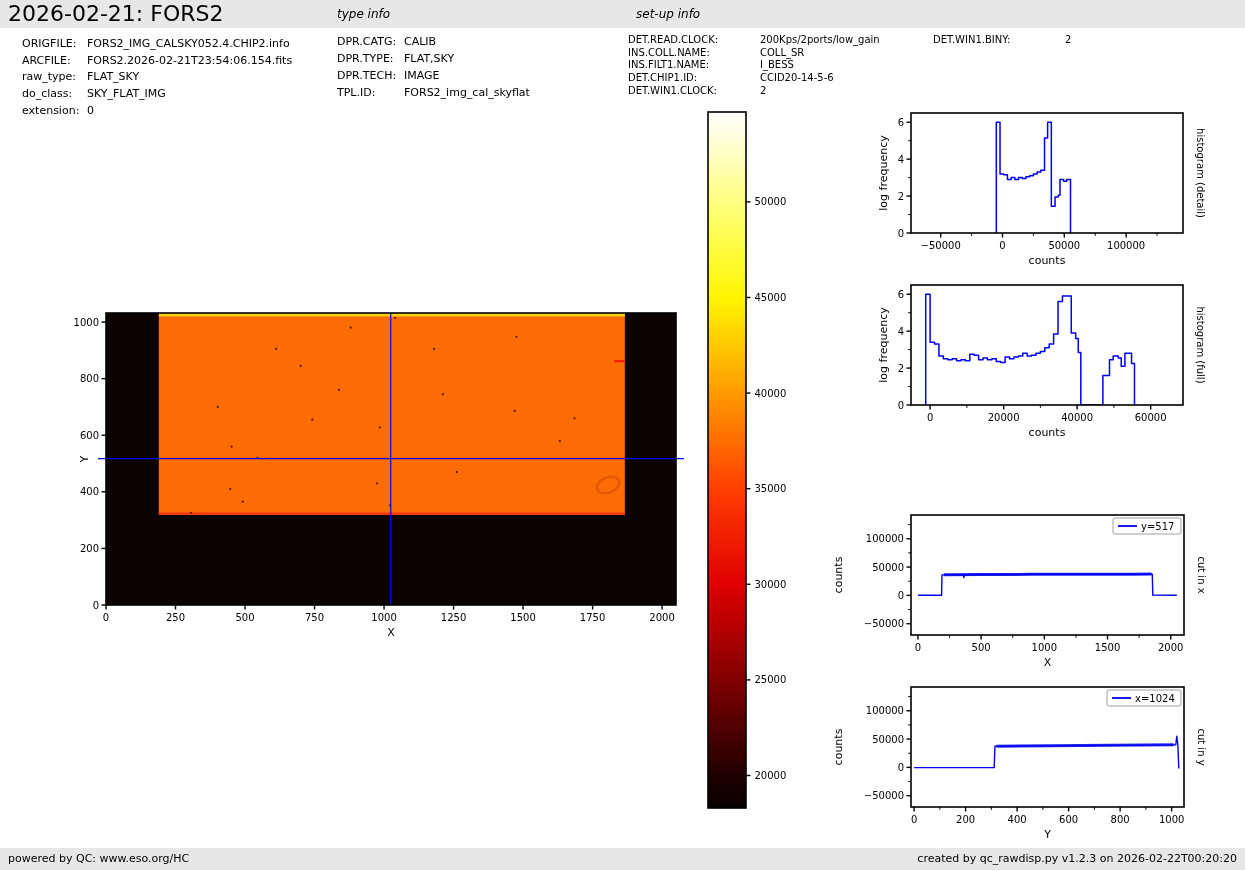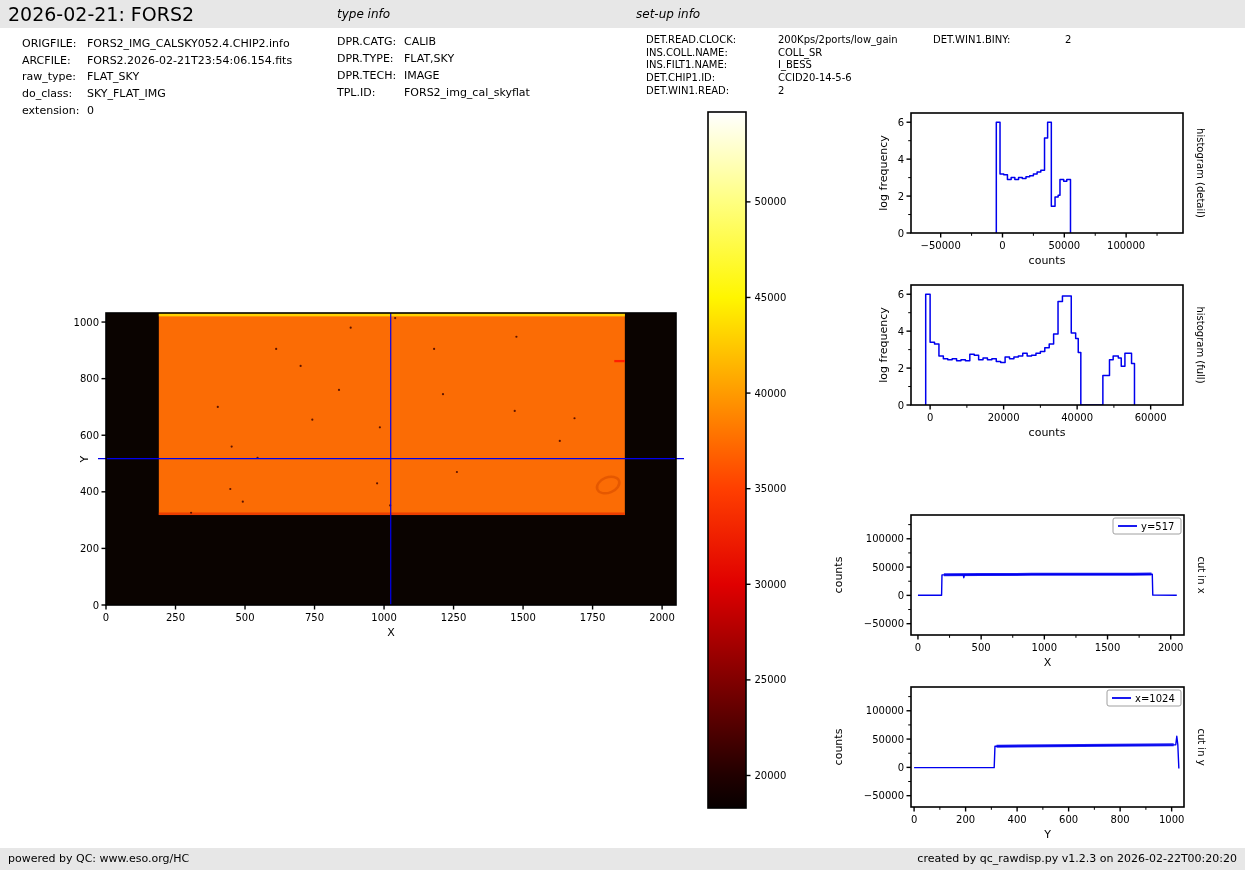--- a/index.html
+++ b/index.html
@@ -1,36 +1,36 @@
 <!DOCTYPE html>
 <html><head>
 <meta charset="utf-8">
 <style>
   html,body{margin:0;padding:0;background:#ffffff;}
   body{width:1245px;height:870px;position:relative;overflow:hidden;
        font-family:"DejaVu Sans","Liberation Sans",sans-serif;color:#000;}
   .band{position:absolute;left:0;width:1245px;background:#e7e7e7;}
   #topband{top:0;height:28px;}
   #botband{top:848px;height:22px;}
-  #title{position:absolute;left:8px;top:0;line-height:28px;font-size:19px;}
+  #title{position:absolute;left:8px;top:0;line-height:28px;font-size:22px;}
   .sect{position:absolute;top:0;line-height:28px;font-size:12px;font-style:italic;}
   #sect-type{left:337px;}
   #sect-setup{left:636px;}
   .infoblock{position:absolute;}
   .row{display:flex;align-items:center;}
   .lbl{flex:none;}
   #file-info{left:22px;top:35px;font-size:11px;}
   #file-info .row{height:16.7px;}
   #file-info .lbl{width:65px;}
   #type-info{left:337px;top:33px;font-size:11px;}
   #type-info .row{height:17px;}
   #type-info .lbl{width:67px;}
   #setup-info{left:628px;top:33px;font-size:10px;}
   #setup-info .row{height:12.7px;}
-  #setup-info .lbl{width:132px;margin-left:18px;}
+  #setup-info .lbl{width:132px;}
   #setup-info2{left:933px;top:33px;font-size:10px;}
   #setup-info2 .row{height:12.7px;}
   #setup-info2 .lbl{width:132px;}
   #footer-left{position:absolute;left:8px;top:848px;line-height:22px;font-size:11px;}
   #footer-right{position:absolute;right:8px;top:848px;line-height:22px;font-size:11px;}
   #chart-canvas{position:absolute;left:0;top:0;}
   svg text{font-family:"DejaVu Sans","Liberation Sans",sans-serif;fill:#000;}
 </style>
 </head>
 <body>
@@ -356,21 +356,21 @@
   </div>
   <div class="row">
     <span class="lbl">INS.FILT1.NAME:</span>
     <span class="val">I_BESS</span>
   </div>
   <div class="row">
     <span class="lbl">DET.CHIP1.ID:</span>
     <span class="val">CCID20-14-5-6</span>
   </div>
   <div class="row">
-    <span class="lbl">DET.WIN1.READ:</span>
+    <span class="lbl">DET.WIN1.CLOCK:</span>
     <span class="val">2</span>
   </div>
 </div>
 
 <div class="infoblock" id="setup-info2">
   <div class="row">
     <span class="lbl">DET.WIN1.BINY:</span>
     <span class="val">2</span>
   </div>
 </div>

